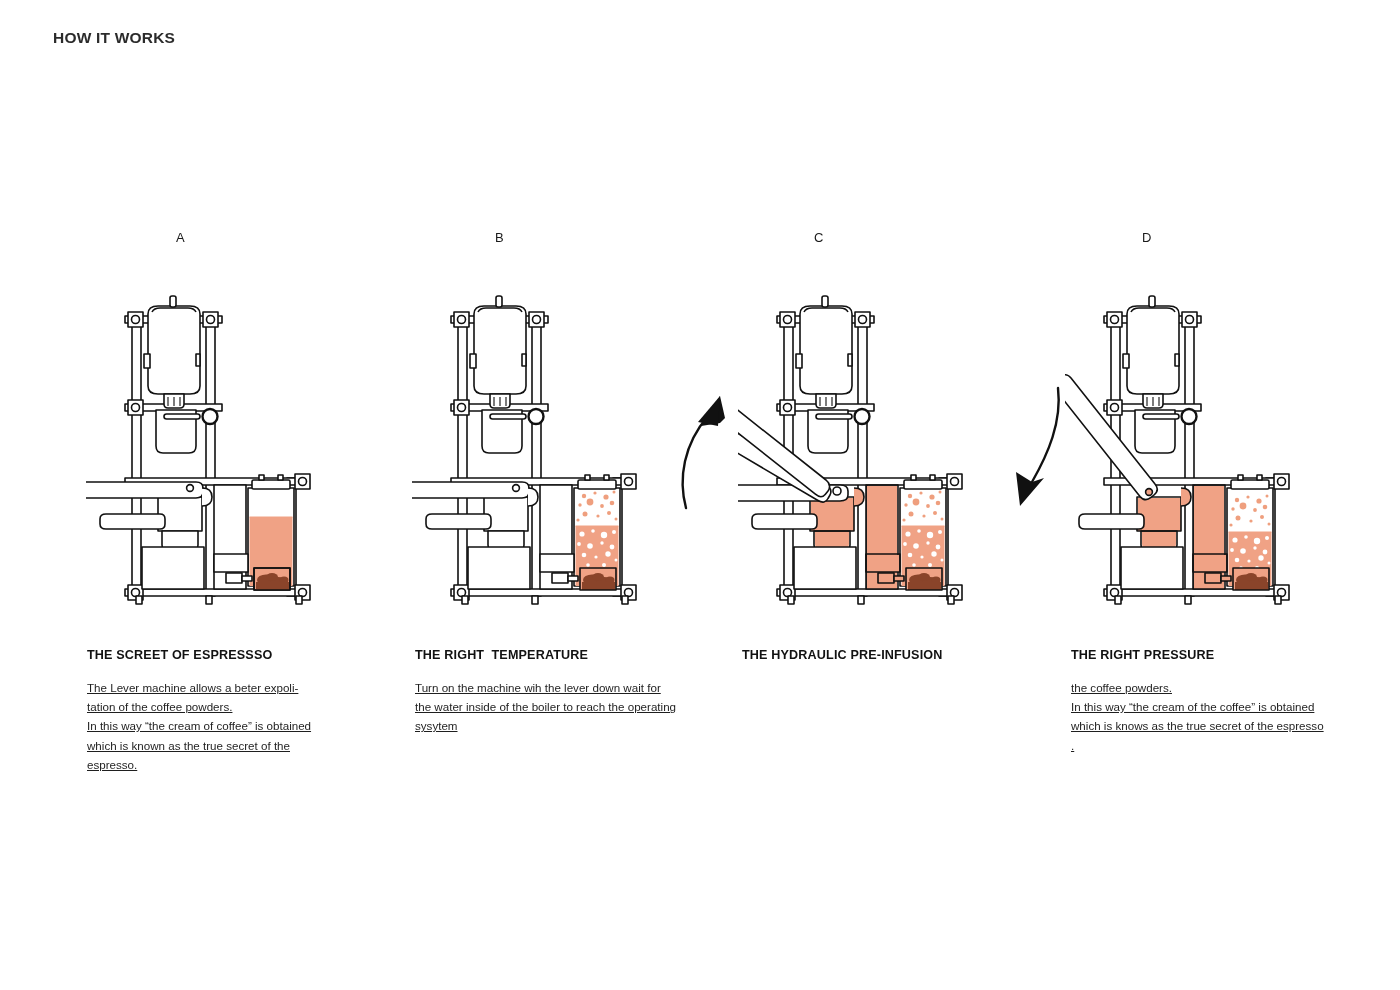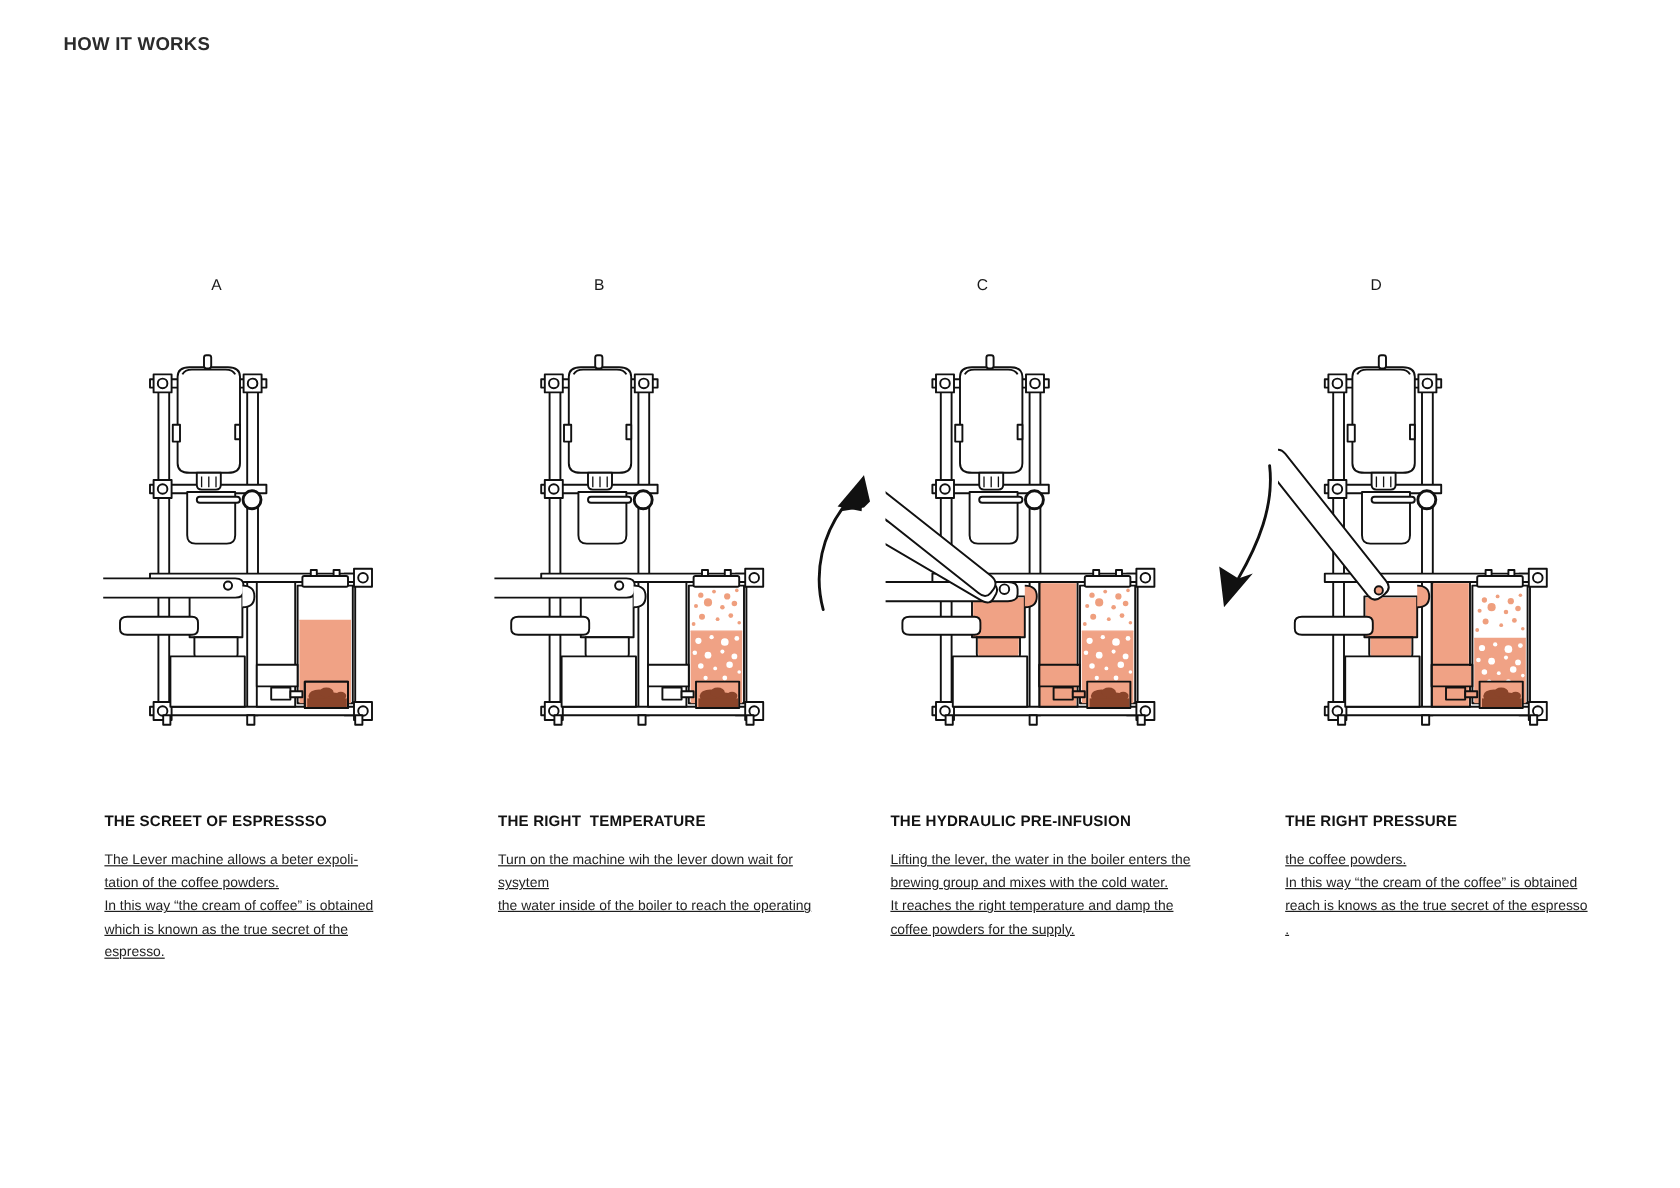--- a/index.html
+++ b/index.html
@@ -68,21 +68,21 @@
     height: 330px;
   }
   .machine-svg { display: block; }
   .panel-a .machine-svg { margin-left: 4px; }
   .panel-b .machine-svg { margin-left: 0px; }
   .panel-c .machine-svg { margin-left: -2px; }
   .panel-d .machine-svg { margin-left: -3px; }
 
   .caption {
     position: absolute;
-    top: 677px;
+    top: 648px;
     width: 290px;
   }
   .panel-a .caption { left: 5px; }
   .panel-b .caption { left: 3px; }
   .panel-c .caption { left: 2px; width: 292px; }
   .panel-d .caption { left: 3px; width: 292px; }
 
   .caption-title {
     font-size: 12.6px;
     font-weight: 700;
@@ -323,22 +323,22 @@
           <path d="M140 281 h16 v10 h-16 z" fill="#fff"></path>
           <path d="M156 284 h10 v5 h-10 z" fill="#fff"></path>
         </g>
       </svg>
     </div>
 
     <div class="caption">
       <div class="caption-title">THE RIGHT  TEMPERATURE</div>
       <div class="caption-body">
         <span class="cl">Turn on the machine wih the lever down wait for</span>
+        <span class="cl">the water inside of the boiler to reach the operating</span>
         <span class="cl">sysytem</span>
-        <span class="cl">the water inside of the boiler to reach the operating</span>
       </div>
     </div>
   </div>
 
   <div class="panel panel-c">
     <div class="panel-letter">C</div>
 
     <div class="machine-wrap">
       <svg class="machine-svg" width="260" height="325" viewBox="0 0 260 325">
         <g fill="none" stroke="#111111" stroke-width="1.6" stroke-linejoin="round">
@@ -457,26 +457,20 @@
               <rect x="141" y="282" width="14" height="8" fill="#f0a285"></rect>
             </g>
           <path d="M140 281 h16 v10 h-16 z"></path>
           <path d="M156 284 h10 v5 h-10 z" fill="#f0a285"></path>
         </g>
       </svg>
     </div>
 
     <div class="caption">
       <div class="caption-title">THE HYDRAULIC PRE-INFUSION</div>
-      <div class="caption-body">
-        <span class="cl">Lifting the lever, the water in the boiler enters the</span>
-        <span class="cl">brewing group and mixes with the cold water.</span>
-        <span class="cl">It reaches the right temperature and damp the</span>
-        <span class="cl">coffee powders for the supply.</span>
-      </div>
     </div>
   </div>
 
   <div class="panel panel-d">
     <div class="panel-letter">D</div>
 
     <div class="machine-wrap">
       <svg class="machine-svg" width="260" height="325" viewBox="0 0 260 325">
         <g fill="none" stroke="#111111" stroke-width="1.6" stroke-linejoin="round">
           <rect x="46" y="22" width="9" height="282" fill="#fff"></rect>
@@ -597,21 +591,21 @@
           <path d="M156 284 h10 v5 h-10 z" fill="#f0a285"></path>
         </g>
       </svg>
     </div>
 
     <div class="caption">
       <div class="caption-title">THE RIGHT PRESSURE</div>
       <div class="caption-body">
         <span class="cl">the coffee powders.</span>
         <span class="cl">In this way “the cream of the coffee” is obtained</span>
-        <span class="cl">reach is knows as the true secret of the espresso</span>
+        <span class="cl">which is knows as the true secret of the espresso</span>
         <span class="cl">.</span>
       </div>
     </div>
   </div>
 
   <svg class="arrow arrow-up" width="70" height="130" viewBox="0 0 70 130">
     <path d="M18 126 C 10 96, 16 62, 40 34" fill="none" stroke="#111111" stroke-width="2.4" stroke-linecap="round"></path>
     <path d="M52 14 L 33 44 L 52 41 L 57 36 Z" fill="#111111"></path>
     <path d="M52 14 L 30 40 L 50 44 Z" fill="#111111"></path>
   </svg>

